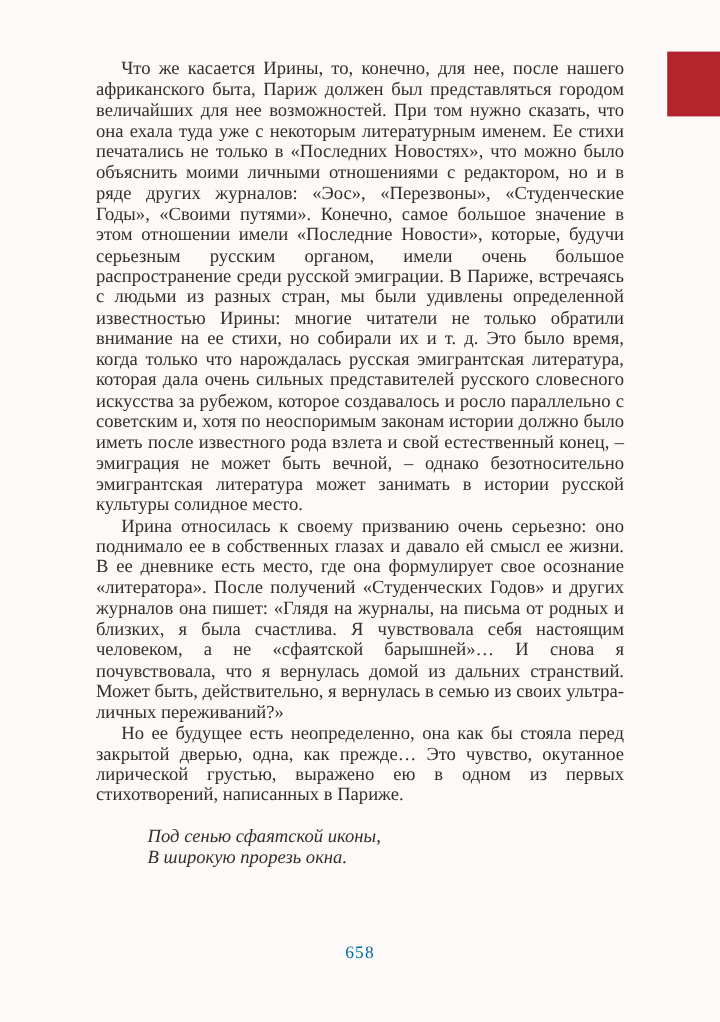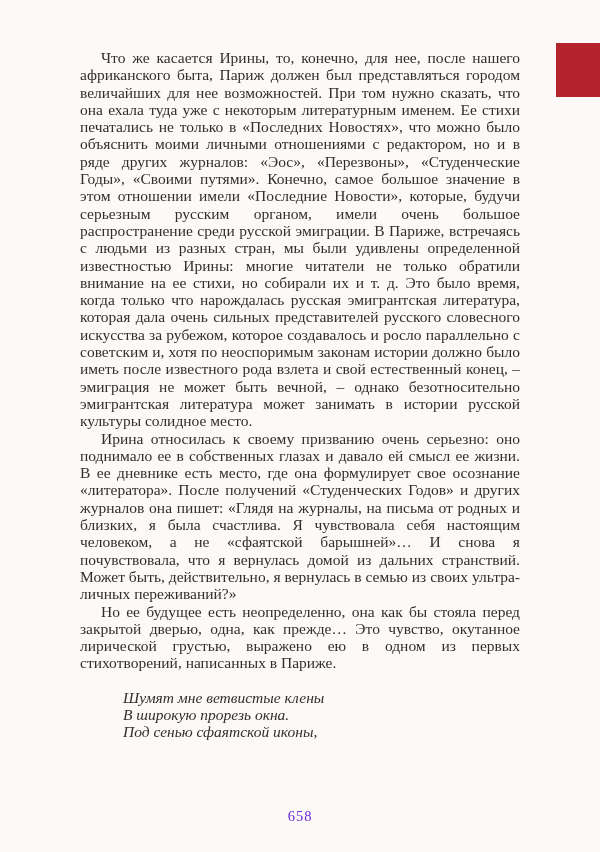--- a/index.html
+++ b/index.html
@@ -36,42 +36,41 @@
   }
   .poem{
     margin-top:17px;
     margin-left:43px;
     font-style:italic;
     text-align:left;
     line-height:17.2px;
   }
   .page-number{
     position:absolute;
-    top:808px;left:0;
+    top:786px;left:0;
     width:600px;
     text-align:center;
     font-size:14.5px;
     letter-spacing:1px;
-    color:#6d28d9;
+    color:#0369a1;
   }
 </style>
 </head>
 <body>
 
 <div class="page">
 
   <div class="bookmark" style="background: rgb(179, 36, 44);"></div>
 
   <div class="text-block">
     <p>Что же касается Ирины, то, конечно, для нее, после нашего африканского быта, Париж должен был представляться городом величайших для нее возможностей. При том нужно сказать, что она ехала туда уже с некоторым литературным именем. Ее стихи печатались не только в «Последних Новостях», что можно было объяснить моими личными отношениями с редактором, но и в ряде других журналов: «Эос», «Перезвоны», «Студенческие Годы», «Своими путями». Конечно, самое большое значение в этом отношении имели «Последние Новости», которые, будучи серьезным русским органом, имели очень большое распространение среди русской эмиграции. В Париже, встречаясь с людьми из разных стран, мы были удивлены определенной известностью Ирины: многие читатели не только обратили внимание на ее стихи, но собирали их и т. д. Это было время, когда только что нарождалась русская эмигрантская литература, которая дала очень сильных представителей русского словесного искусства за рубежом, которое создавалось и росло параллельно с советским и, хотя по неоспоримым законам истории должно было иметь после известного рода взлета и свой естественный конец, – эмиграция не может быть вечной, – однако безотносительно эмигрантская литература может занимать в истории русской культуры солидное место.</p>
     <p>Ирина относилась к своему призванию очень серьезно: оно поднимало ее в собственных глазах и давало ей смысл ее жизни. В ее дневнике есть место, где она формулирует свое осознание «литератора». После получений «Студенческих Годов» и других журналов она пишет: «Глядя на журналы, на письма от родных и близких, я была счастлива. Я чувствовала себя настоящим человеком, а не «сфаятской барышней»… И снова я почувствовала, что я вернулась домой из дальних странствий. Может быть, действительно, я вернулась в семью из своих ультра-личных переживаний?»</p>
     <p>Но ее будущее есть неопределенно, она как бы стояла перед закрытой дверью, одна, как прежде… Это чувство, окутанное лирической грустью, выражено ею в одном из первых стихотворений, написанных в Париже.</p>
 
     <div class="poem">
-      <div class="poem-line">Шумят мне ветвистые клены</div>
+      <div class="poem-line">Под сенью сфаятской иконы,</div>
       <div class="poem-line">В широкую прорезь окна.</div>
-      <div class="poem-line">Под сенью сфаятской иконы,</div>
     </div>
   </div>
 
   <div class="page-number">658</div>
 
 </div>
 
 </body></html>

